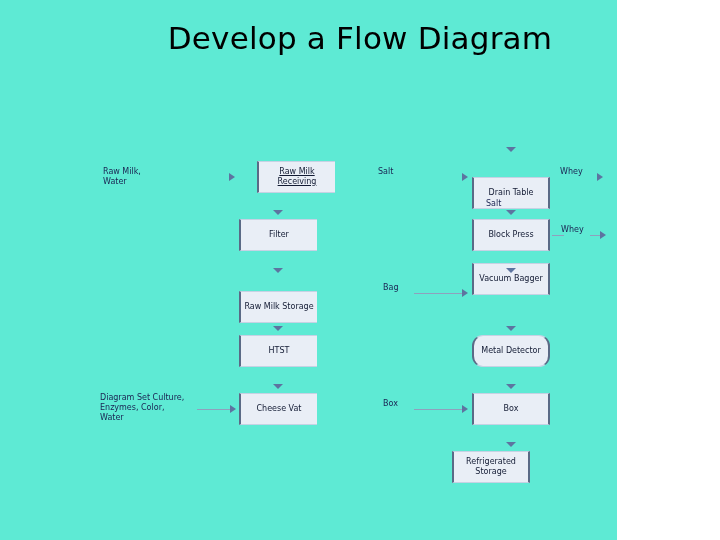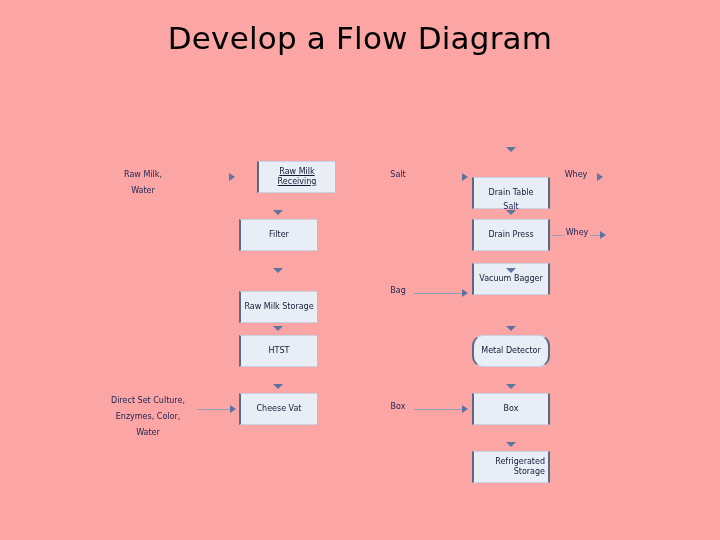--- a/index.html
+++ b/index.html
@@ -2,23 +2,23 @@
 <html><head>
 <meta charset="utf-8">
 <style>
   html, body {
     margin: 0;
     padding: 0;
     background: #ffffff;
   }
   #slide {
     position: relative;
-    width: 720px;
+    width: 617px;
     height: 540px;
-    background: #fca5a5;
+    background: #5eead4;
     overflow: hidden;
     font-family: "DejaVu Sans", "Liberation Sans", sans-serif;
   }
   #title {
     position: absolute;
     left: 0;
     top: 20px;
     width: 720px;
     text-align: center;
     font-size: 31px;
@@ -53,22 +53,22 @@
   .box span {
     display: block;
     padding: 0 3px;
   }
 
   
   .lbl {
     position: absolute;
     color: #1a2352;
     font-size: 8px;
-    line-height: 16px;
-    text-align: center;
+    line-height: 10px;
+    text-align: left;
     font-family: "DejaVu Sans", "Liberation Sans", sans-serif;
     white-space: pre-line;
   }
 
   
   .hline {
     position: absolute;
     height: 1px;
     background: #8fa0bd;
   }
@@ -120,47 +120,47 @@
 
   <div class="arrow-down" style="left:273px; top:210px;"></div>
   <div class="arrow-down" style="left:273px; top:268px;"></div>
   <div class="arrow-down" style="left:273px; top:326px;"></div>
   <div class="arrow-down" style="left:273px; top:384px;"></div>
 
   <div class="lbl" style="left:103px; top:167px; width:80px;">Raw Milk,
 Water</div>
   <div class="arrow-right" style="left:229px; top:173px;"></div>
 
-  <div class="lbl" style="left:100px; top:393px; width:96px;">Direct Set Culture,
+  <div class="lbl" style="left:100px; top:393px; width:96px;">Diagram Set Culture,
 Enzymes, Color,
 Water</div>
   <div class="hline" style="left:197px; top:409px; width:35px;"></div>
   <div class="arrow-right" style="left:230px; top:405px;"></div>
 
   <div class="box right-edge" style="left:472px; top:161px; width:78px; height:32px;margin-top:16px;">
     <span>Drain Table</span>
   </div>
 
   <div class="box right-edge" style="left:472px; top:219px; width:78px; height:32px;">
-    <span>Drain Press</span>
+    <span>Block Press</span>
   </div>
 
   <div class="box right-edge" style="left:472px; top:263px; width:78px; height:32px;">
     <span>Vacuum Bagger</span>
   </div>
 
   <div class="box right-edge" style="left:472px; top:335px; width:78px; height:32px;border-radius:11px;">
     <span>Metal Detector</span>
   </div>
 
   <div class="box right-edge" style="left:472px; top:393px; width:78px; height:32px;">
     <span>Box</span>
   </div>
 
-  <div class="box right-edge" style="left:472px; top:451px; width:78px; height:32px;text-align:right;">
+  <div class="box right-edge" style="left:452px; top:451px; width:78px; height:32px;">
     <span>Refrigerated
 Storage</span>
   </div>
 
   <div class="arrow-down" style="left:506px; top:147px;"></div>
   <div class="arrow-down" style="left:506px; top:210px;"></div>
   <div class="arrow-down" style="left:506px; top:268px;"></div>
   <div class="arrow-down" style="left:506px; top:326px;"></div>
   <div class="arrow-down" style="left:506px; top:384px;"></div>
   <div class="arrow-down" style="left:506px; top:442px;"></div>

